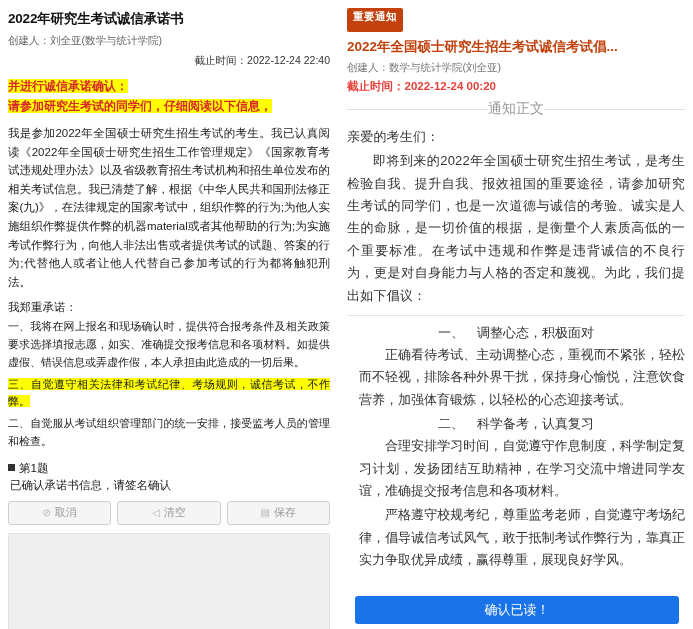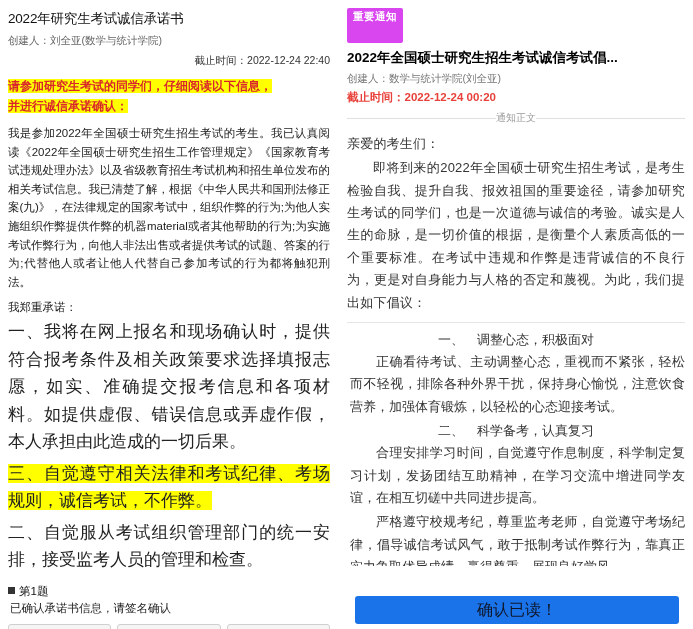--- a/index.html
+++ b/index.html
@@ -21,21 +21,21 @@
   .left {
     width: 340px;
     height: 629px;
     padding: 8px 10px 0 8px;
     overflow: hidden;
     position: relative;
     background: #fff;
   }
   .doc-title {
     font-size: 13.5px;
-    font-weight: normal;
+    font-weight: bold;
     color: #111;
     line-height: 1.3;
     margin: 2px 0 6px 0;
     letter-spacing: -0.2px;
   }
   .doc-meta {
     font-size: 10.5px;
     color: #666;
     margin-bottom: 6px;
   }
@@ -64,21 +64,21 @@
     margin: 0 0 6px 0;
   }
 
   .pledge-label {
     font-size: 11.5px;
     line-height: 1.62;
     color: #222;
     margin: 6px 0 2px 0;
   }
   .pledge-item {
-    font-size: 17px;
+    font-size: 11px;
     line-height: 1.62;
     color: #222;
     text-align: justify;
     margin: 0 0 4px 0;
   }
   .pledge-item.hl span.h {
     background: #ffff00;
     color: #222;
     box-decoration-break: clone;
   }
@@ -140,32 +140,32 @@
   .right {
     width: 353px;
     height: 629px;
     background: #fff;
     padding: 6px 8px 0 6px;
     position: relative;
     border-left: 1px solid #ffffff;
   }
   .badge {
     display: inline-block;
-    background: #d946ef;
+    background: #c2410c;
     color: #fff;
     font-size: 10.5px;
-    padding: 2px 6px 19px 6px;
+    padding: 2px 6px 8px 6px;
     border-radius: 2px;
     font-weight: bold;
     letter-spacing: .5px;
   }
   .r-title {
     font-size: 13.5px;
     font-weight: bold;
-    color: #000000;
+    color: #c2410c;
     margin: 6px 0 5px 0;
     white-space: nowrap;
     overflow: hidden;
     text-overflow: ellipsis;
   }
   .r-meta {
     font-size: 10.5px;
     color: #777;
     margin-bottom: 4px;
   }
@@ -173,21 +173,21 @@
     font-size: 11.5px;
     font-weight: bold;
     color: #e8403a;
     margin-bottom: 6px;
   }
   .sec-divider {
     display: flex;
     align-items: center;
     gap: 0;
     color: #9a9a9a;
-    font-size: 10px;
+    font-size: 14px;
     margin: 2px 0 8px 0;
   }
   .sec-divider .ln {
     flex: 1; height: 1px; background: #e0e0e0;
   }
   .r-body {
     font-size: 13px;
     line-height: 1.72;
     color: #333;
     text-align: justify;
@@ -197,29 +197,29 @@
   .r-hr {
     border: 0;
     border-top: 1px solid #e6e6e6;
     margin: 8px 0 6px 0;
   }
   .r-item-title {
     font-size: 13px; color: #333; line-height: 1.7; margin: 0; text-align: center;
   }
   .r-item-body {
     font-size: 13px; color: #333; line-height: 1.72;
-    text-align: justify; margin: 0 0 2px 3px;
+    text-align: justify; margin: 0 0 2px 12px;
   }
   .confirm-btn {
     position: absolute;
     left: 14px; right: 14px; bottom: 5px;
     height: 28px;
     background: #1a73e8;
-    color: #0f172a;
-    font-size: 16px;
+    color: #ffffff;
+    font-size: 13px;
     border-radius: 3px;
     display: flex;
     align-items: center;
     justify-content: center;
     border: none;
     font-family: "Liberation Sans", sans-serif;
   }
   .right-scroll {
     height: 560px;
     overflow: hidden;
@@ -229,22 +229,22 @@
 <body>
 
 <div class="page">
 
   <div class="left">
     <div class="doc-title">2022年研究生考试诚信承诺书</div>
     <div class="doc-meta">创建人：刘全亚(数学与统计学院)</div>
     <div class="doc-deadline">截止时间：2022-12-24 22:40</div>
 
     <div class="hl-wrap">
+      <span class="line"><span>并进行诚信承诺确认：</span></span>
       <span class="line"><span>请参加研究生考试的同学们，仔细阅读以下信息，</span></span>
-      <span class="line"><span>并进行诚信承诺确认：</span></span>
     </div>
 
     <p class="body-text">我是参加2022年全国硕士研究生招生考试的考生。我已认真阅读《2022年全国硕士研究生招生工作管理规定》《国家教育考试违规处理办法》以及省级教育招生考试机构和招生单位发布的相关考试信息。我已清楚了解，根据《中华人民共和国刑法修正案(九)》，在法律规定的国家考试中，组织作弊的行为;为他人实施组织作弊提供作弊的机器material或者其他帮助的行为;为实施考试作弊行为，向他人非法出售或者提供考试的试题、答案的行为;代替他人或者让他人代替自己参加考试的行为都将触犯刑法。</p>
     <p class="pledge-label">我郑重承诺：</p>
 
     <p class="pledge-item">一、我将在网上报名和现场确认时，提供符合报考条件及相关政策要求选择填报志愿，如实、准确提交报考信息和各项材料。如提供虚假、错误信息或弄虚作假，本人承担由此造成的一切后果。</p>
     <p class="pledge-item hl"><span class="h">三、自觉遵守相关法律和考试纪律、考场规则，诚信考试，不作弊。</span></p>
     <p class="pledge-item">二、自觉服从考试组织管理部门的统一安排，接受监考人员的管理和检查。</p>
 
     <div class="q-header">
@@ -291,21 +291,21 @@
         <p style="text-indent:2em">即将到来的2022年全国硕士研究生招生考试，是考生检验自我、提升自我、报效祖国的重要途径，请参加研究生考试的同学们，也是一次道德与诚信的考验。诚实是人生的命脉，是一切价值的根据，是衡量个人素质高低的一个重要标准。在考试中违规和作弊是违背诚信的不良行为，更是对自身能力与人格的否定和蔑视。为此，我们提出如下倡议：</p>
       </div>
 
       <hr class="r-hr">
 
       <div>
         <p class="r-item-title">一、　调整心态，积极面对</p>
         <p class="r-item-body" style="text-indent:2em">正确看待考试、主动调整心态，重视而不紧张，轻松而不轻视，排除各种外界干扰，保持身心愉悦，注意饮食营养，加强体育锻炼，以轻松的心态迎接考试。</p>
 
         <p class="r-item-title">二、　科学备考，认真复习</p>
-        <p class="r-item-body" style="text-indent:2em">合理安排学习时间，自觉遵守作息制度，科学制定复习计划，发扬团结互助精神，在学习交流中增进同学友谊，在相互切磋中共同进步提高。</p>
+        <p class="r-item-body" style="text-indent:2em">合理安排学习时间，自觉遵守作息制度，科学制定复习计划，发扬团结互助精神，在学习交流中增进同学友谊，准确提交报考信息和各项材料。</p>
 
         <p class="r-item-body" style="text-indent:2em">严格遵守校规考纪，尊重监考老师，自觉遵守考场纪律，倡导诚信考试风气，敢于抵制考试作弊行为，靠真正实力争取优异成绩，赢得尊重，展现良好学风。</p>
 
       </div>
     </div>
 
     <button class="confirm-btn">确认已读！</button>
   </div>
 </div>
 

